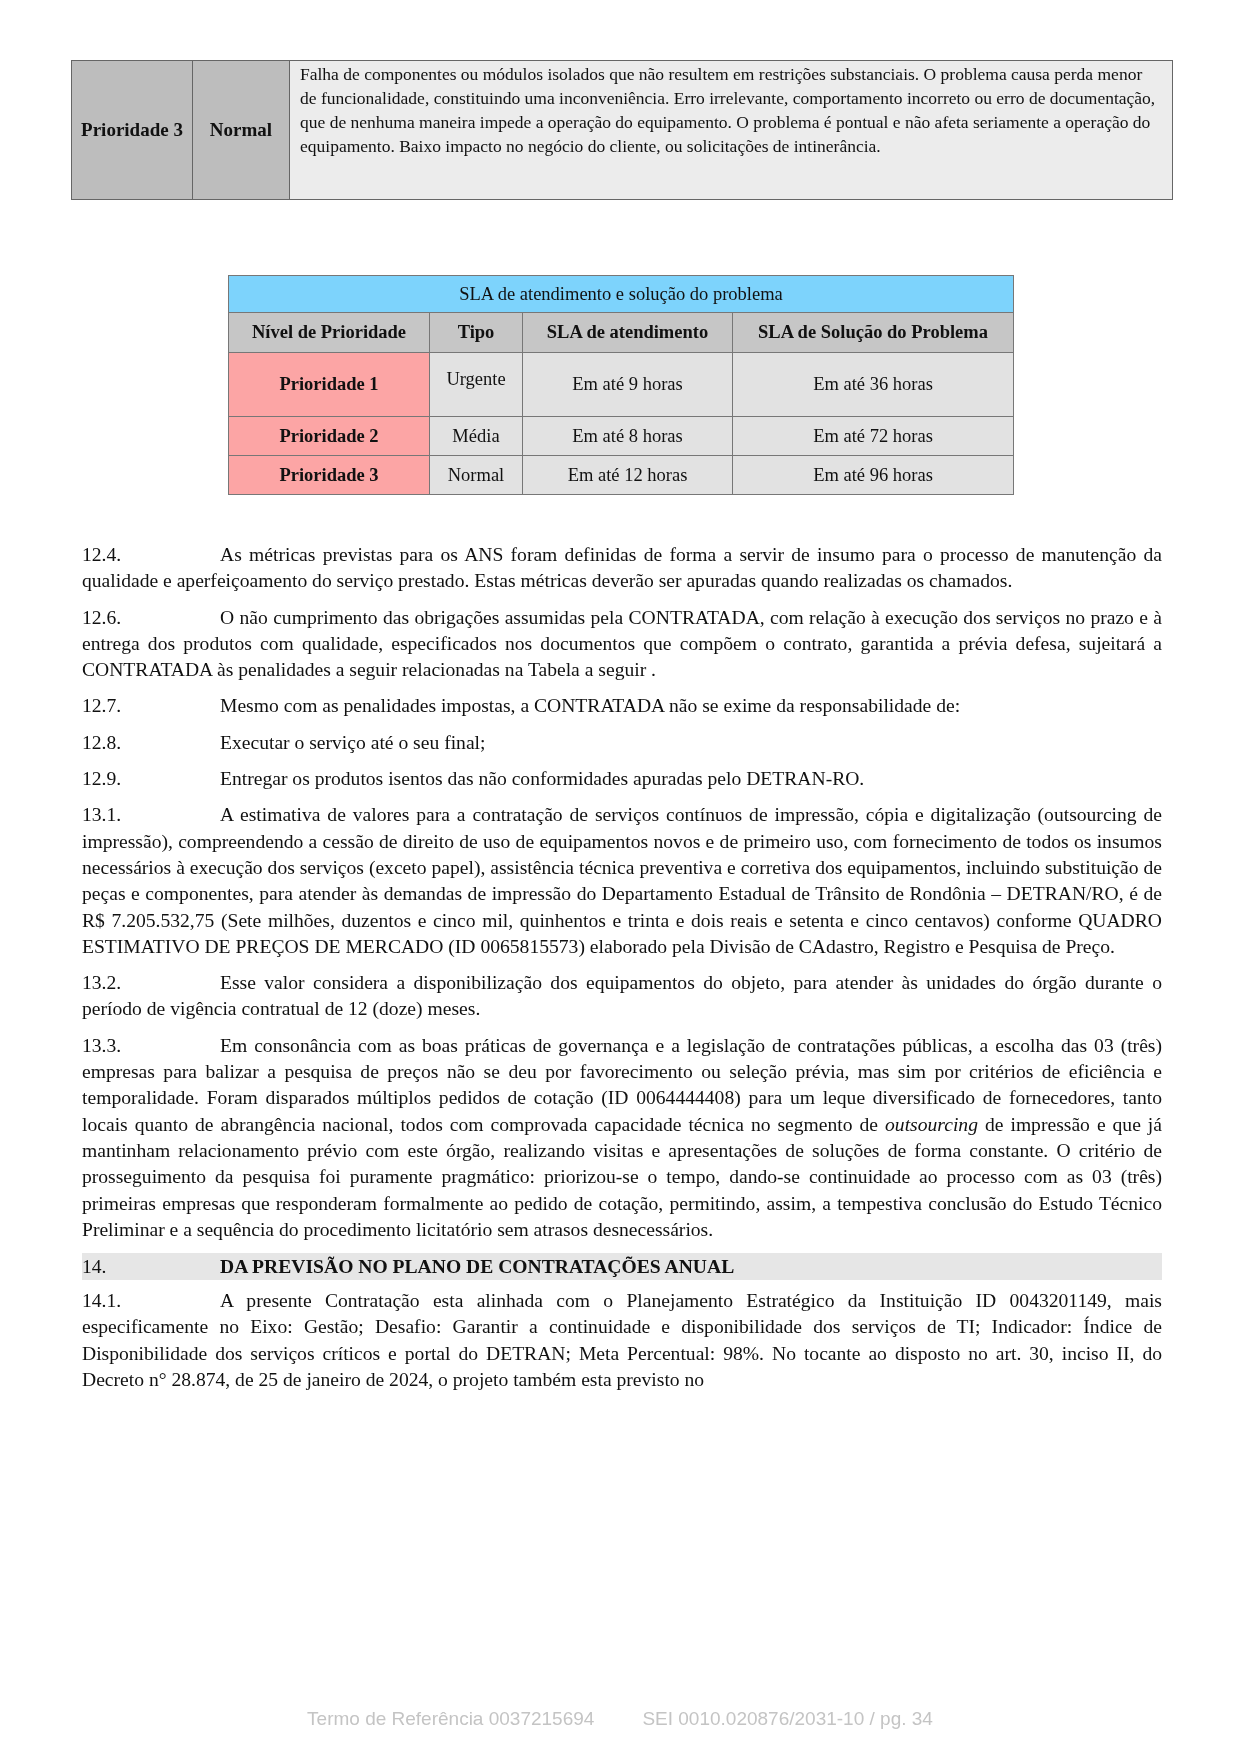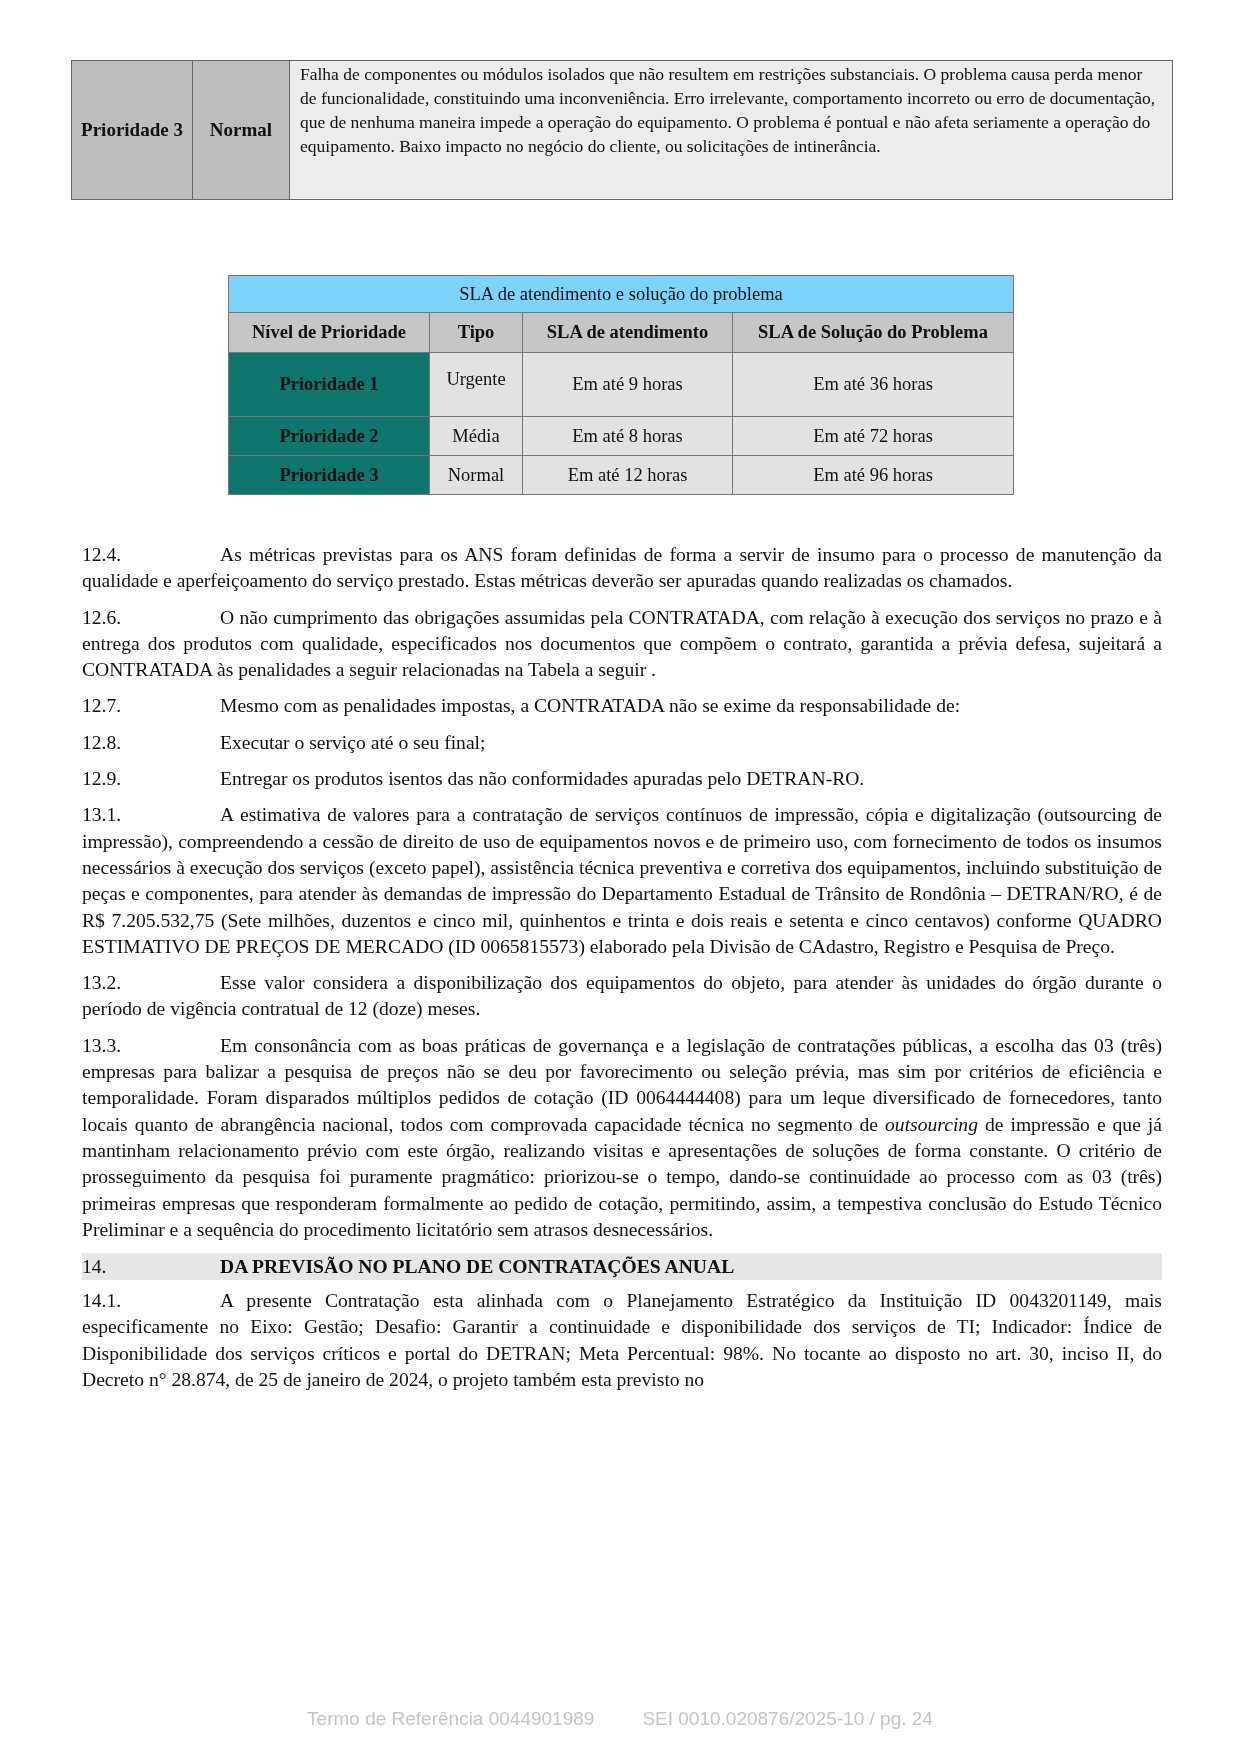--- a/index.html
+++ b/index.html
@@ -25,21 +25,21 @@
       vertical-align: top; text-align: left;
     }
     
     .sla-table {
       position: absolute; left: 228px; top: 275px; width: 786px;
       border-collapse: collapse; border: 1.5px solid #666;
     }
     .sla-table td, .sla-table th { border: 1px solid #777; text-align: center; font-size: 18.5px; }
     .sla-table .title { background: #7dd3fc; font-weight: normal; height: 34px; }
     .sla-table .hdr th { background: #c6c6c6; font-weight: bold; height: 37px; }
-    .sla-table .rowname { background: #0f766e; font-weight: bold; }
+    .sla-table .rowname { background: #fca5a5; font-weight: bold; }
     .sla-table .val { background: #e2e2e2; }
     .sla-table tr.r1 td { height: 46px; }
     .sla-table tr.r1 td.tipo { vertical-align: top; padding-top: 16px; text-align: center; }
     .sla-table tr.r2 td, .sla-table tr.r3 td { height: 36px; }
 
     
     .content {
       position: absolute; left: 82px; top: 542px; width: 1080px;
       font-size: 19.6px; line-height: 26.3px; text-align: justify;
     }
@@ -134,14 +134,14 @@
   <div class="section">
     <span class="num">14.</span><span>DA PREVISÃO NO PLANO DE CONTRATAÇÕES ANUAL</span>
   </div>
 
   <p class="para">
     <span class="num">14.1.</span><span>A presente Contratação esta alinhada com o Planejamento Estratégico da Instituição ID 0043201149, mais especificamente no Eixo: </span><b>Gestão</b><span>; Desafio: Garantir a continuidade e disponibilidade dos serviços de TI; Indicador: Índice de Disponibilidade dos serviços críticos e portal do DETRAN; Meta Percentual: 98%. No tocante ao disposto no art. 30, inciso II, do Decreto n° 28.874, de 25 de janeiro de 2024, o projeto também esta previsto no</span>
   </p>
 </div>
 
 <div class="footer">
-  <span>Termo de Referência 0044901989</span><span>SEI 0010.020876/2025-10 / pg. 24</span>
+  <span>Termo de Referência 0037215694</span><span>SEI 0010.020876/2031-10 / pg. 34</span>
 </div>
 
 </body></html>

